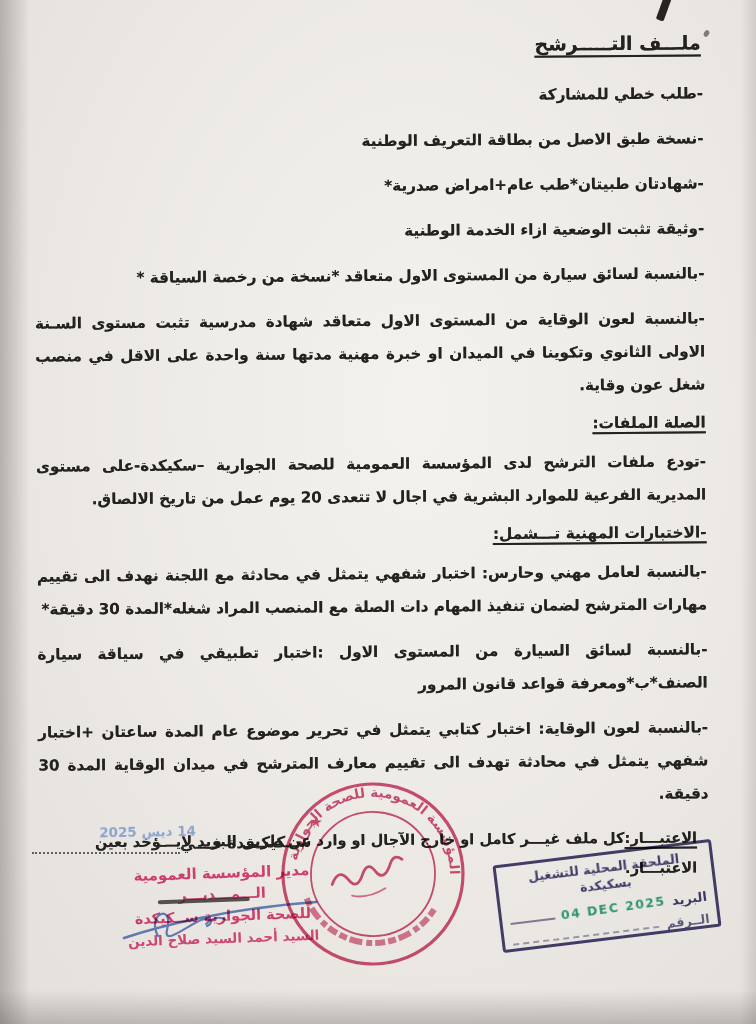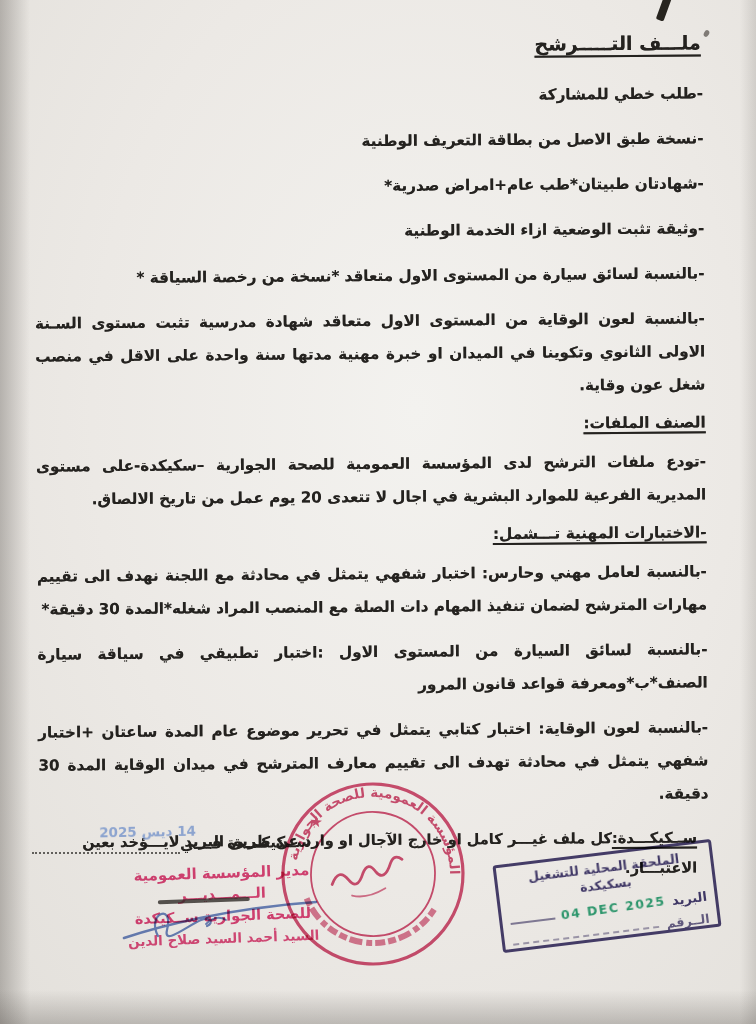--- a/index.html
+++ b/index.html
@@ -106,29 +106,29 @@
   <div class="content">
     <h1 class="doc-title">ملـــف التـــــرشح</h1>
 
     <p class="item">-طلب خطي للمشاركة</p>
     <p class="item">-نسخة طبق الاصل من بطاقة التعريف الوطنية</p>
     <p class="item">-شهادتان طبيتان*طب عام+امراض صدرية*</p>
     <p class="item">-وثيقة تثبت الوضعية ازاء الخدمة الوطنية</p>
     <p class="item">-بالنسبة لسائق سيارة من المستوى الاول متعاقد *نسخة من رخصة السياقة *</p>
     <p class="item">-بالنسبة لعون الوقاية من المستوى الاول متعاقد شهادة مدرسية تثبت مستوى السـنة الاولى الثانوي وتكوينا في الميدان او خبرة مهنية مدتها سنة واحدة على الاقل في منصب شغل عون وقاية.</p>
 
-    <h2 class="sec-heading">الصنف الملفات:</h2>
+    <h2 class="sec-heading">الصلة الملفات:</h2>
     <p class="item">-تودع ملفات الترشح لدى المؤسسة العمومية للصحة الجوارية –سكيكدة-على مستوى المديرية الفرعية للموارد البشرية في اجال لا تتعدى 20 يوم عمل من تاريخ الالصاق.</p>
 
     <h2 class="sec-heading">-الاختبارات المهنية تـــشمل:</h2>
     <p class="item">-بالنسبة لعامل مهني وحارس: اختبار شفهي يتمثل في محادثة مع اللجنة نهدف الى تقييم مهارات المترشح لضمان تنفيذ المهام دات الصلة مع المنصب المراد شغله*المدة 30 دقيقة*</p>
     <p class="item">-بالنسبة لسائق السيارة من المستوى الاول :اختبار تطبيقي في سياقة سيارة الصنف*ب*ومعرفة قواعد قانون المرور</p>
     <p class="item">-بالنسبة لعون الوقاية: اختبار كتابي يتمثل في تحرير موضوع عام المدة ساعتان +اختبار شفهي يتمثل في محادثة تهدف الى تقييم معارف المترشح في ميدان الوقاية المدة 30 دقيقة.</p>
 
-    <p class="note-line"><span class="note-label">ســكيكـــدة:</span><span>كل ملف غيـــر كامل او خارج الآجال او وارد عن طريق البريد لايـــؤخد بعين الاعتبـــار.</span></p>
+    <p class="note-line"><span class="note-label">الاعتبـــار:</span><span>كل ملف غيـــر كامل او خارج الآجال او وارد عن طريق البريد لايـــؤخد بعين الاعتبـــار.</span></p>
   </div>
 
   <div class="blue-date" dir="rtl">14 ديس 2025</div>
   <div class="dotted-line"></div>
   <div class="place-label" dir="rtl">ســكيكـــدة فـــي</div>
 
   <div class="director-stamp">
     <div class="d1">مدير المؤسسة العمومية</div>
     <div class="d2">
       <span>الـــمـــديـــر</span>

